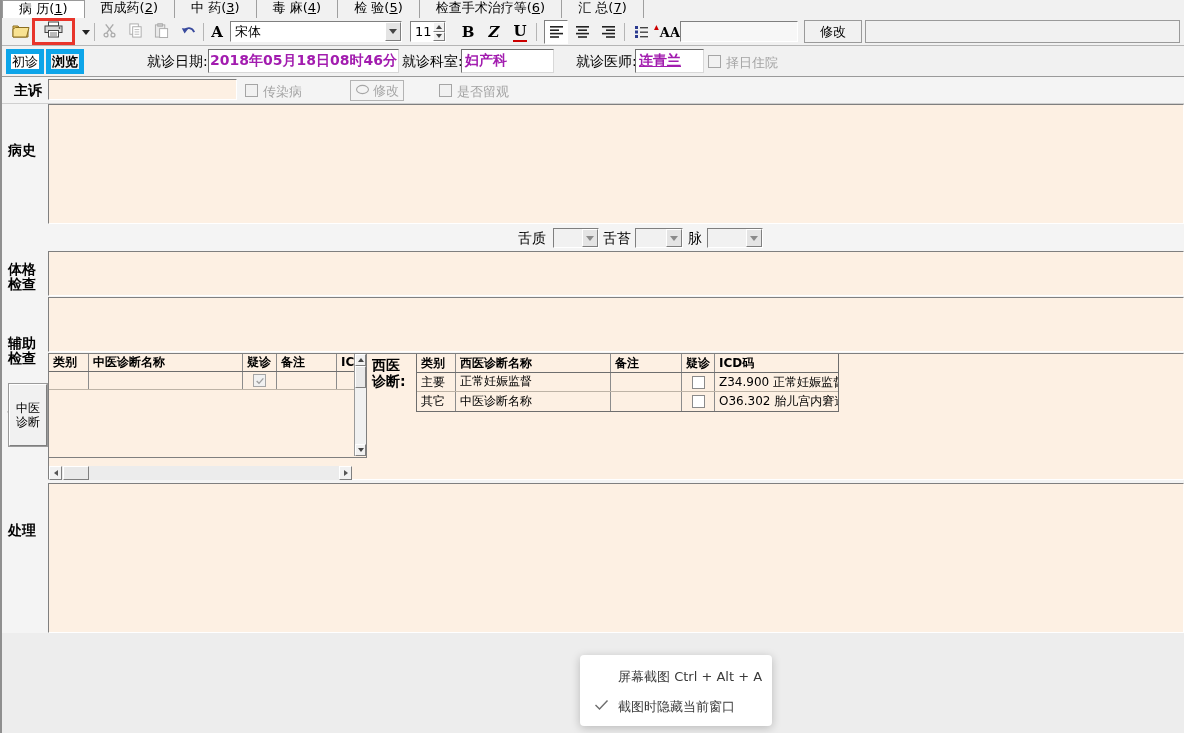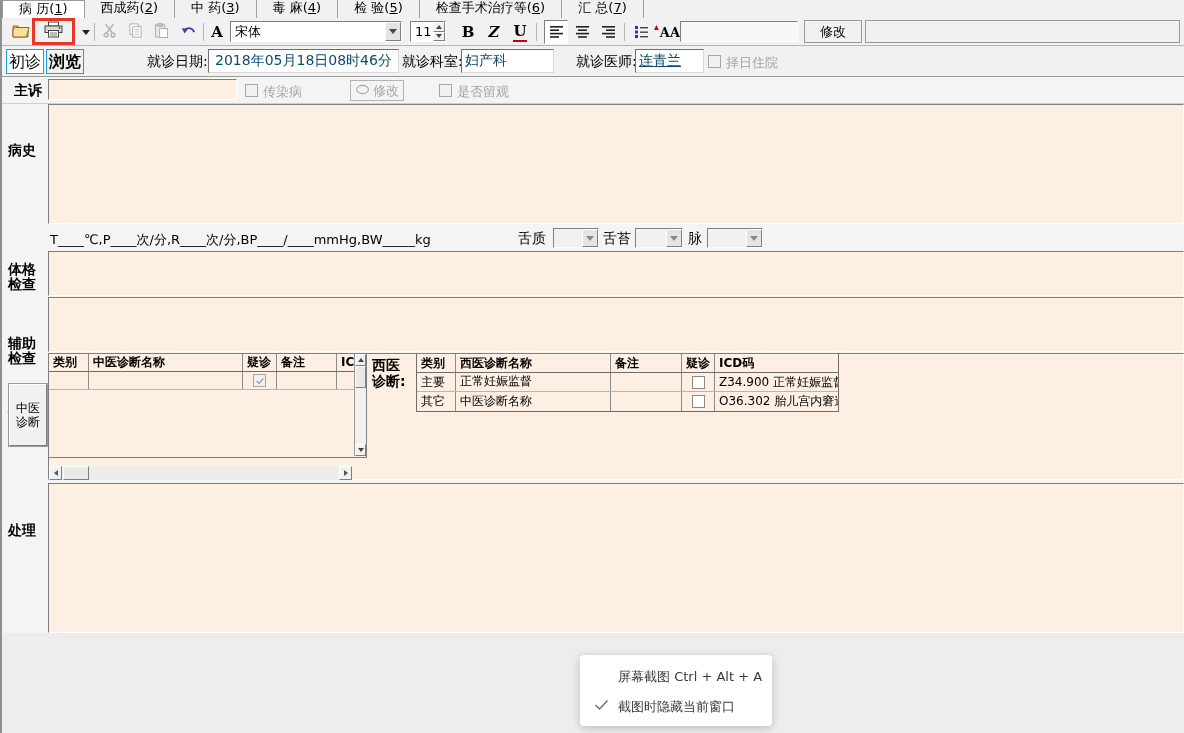--- a/index.html
+++ b/index.html
@@ -32,24 +32,24 @@
   .tri-right{width:0;height:0;border-top:3px solid transparent;border-bottom:3px solid transparent;border-left:4px solid #555;}
   .combo{position:absolute;background:#fff;border:1px solid;border-color:#7f7f7f #fff #fff #7f7f7f;display:flex;align-items:center;}
   .combo .dd{margin-left:auto;width:16px;align-self:stretch;background:#e4e4e4;
              border:1px solid;border-color:#fff #7f7f7f #7f7f7f #fff;display:flex;align-items:center;justify-content:center;}
   .serifb{font-family:"DejaVu Serif",serif;font-weight:bold;}
   .flatbtn{background:transparent;}
   .activebtn{background:#fff;border:1px solid;border-color:#7f7f7f #fff #fff #7f7f7f;}
 
   
   .inforow{position:absolute;left:0;top:46px;width:100%;height:31px;background:#f1f1f1;border-bottom:1px solid #9a9a9a;}
-  .tab{position:absolute;top:3px;height:25px;font-size:16px;display:flex;align-items:flex-end;justify-content:center;border:1px solid #0ea5e9;}
+  .tab{position:absolute;top:3px;height:25px;font-size:13px;display:flex;align-items:center;justify-content:center;border:5px solid #0ea5e9;}
   .lbl14{position:absolute;font-size:14px;white-space:nowrap;}
   .valbox{position:absolute;top:3px;height:24px;background:#fff;border:1px solid;border-color:#6f6f6f #d8d8d8 #d8d8d8 #6f6f6f;
-          color:#0c4a6e;font-weight:normal;font-size:14px;display:flex;align-items:center;white-space:nowrap;overflow:hidden;}
+          color:#a21caf;font-weight:bold;font-size:14px;display:flex;align-items:center;white-space:nowrap;overflow:hidden;}
   .cb{position:absolute;width:13px;height:13px;background:#fff;border:1px solid #8a8a8a;display:flex;align-items:center;justify-content:center;}
   .cb.disabled{background:#f1f1f1;border-color:#a5a5a5;}
   .graytext{color:#a3a3a3;}
 
   
   .chiefrow{position:absolute;left:0;top:77px;width:100%;height:27px;background:#f4f4f4;border-bottom:1px solid #cfcfcf;}
   .gbtn{position:absolute;top:3px;height:21px;border:1px solid #b3b3b3;background:#f4f4f4;color:#a6a6a6;
         font-size:13px;display:flex;align-items:center;justify-content:center;gap:3px;}
 
   
@@ -307,21 +307,20 @@
   <div class="gutlbl" style="top:355px;"><span>中医</span><br><span>诊断</span></div>
   <div class="gutlbl" style="top:487px;">处理</div>
 
   <div class="raised" style="position:absolute;left:7px;top:384px;width:38px;height:62px;background:#f1f1f1;outline:1px solid #9a9a9a;display:flex;align-items:center;justify-content:center;text-align:center;font-size:12px;line-height:14px;">
     <span><span>中医</span><br><span>诊断</span></span>
   </div>
 
   <div class="field" style="left:46px;top:104px;width:1136px;height:120px;"></div>
 
   <div class="abs" style="left:46px;top:225px;width:1136px;height:26px;">
-    <span style="position:absolute;left:2px;top:6px;font-size:13px;white-space:nowrap;">T____℃,P____次/分,R____次/分,BP____/____mmHg,BW_____kg</span>
     <span class="lbl14" style="left:470px;top:5px;">舌质</span>
     <div class="combo" style="left:505px;top:3px;width:46px;height:20px;background:#f1f1f1;">
       <span style="padding-left:3px;font-size:12px;"></span>
       <span class="dd">
           <span class="tri-down" style="border-top-color:#8a8a8a;"></span>
         </span>
     </div>
     <span class="lbl14" style="left:555px;top:5px;">舌苔</span>
     <div class="combo" style="left:587px;top:3px;width:48px;height:20px;background:#f1f1f1;">
       <span style="padding-left:3px;font-size:12px;"></span>

